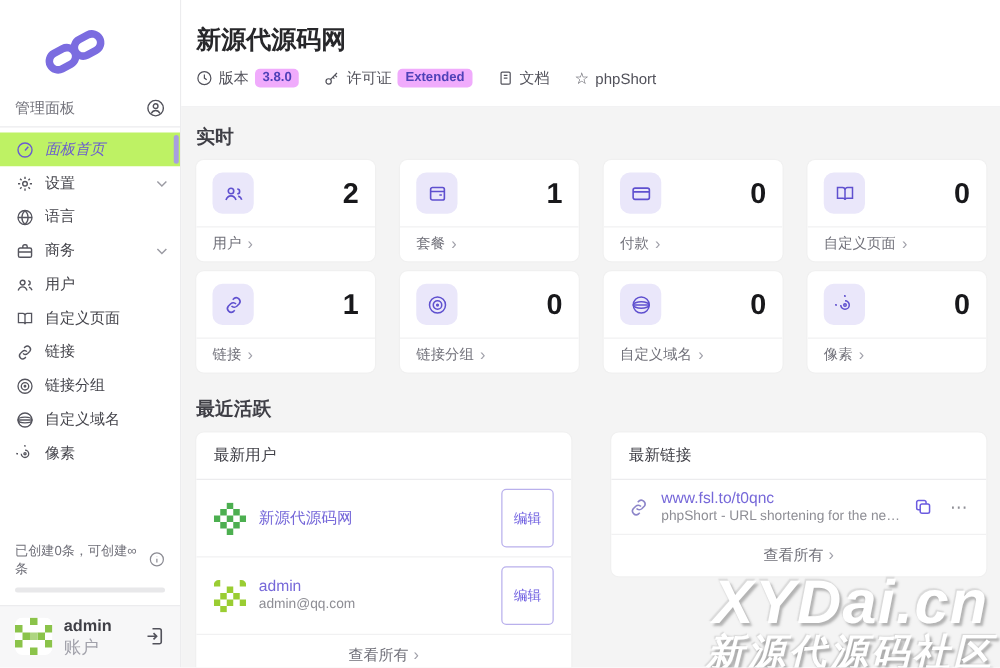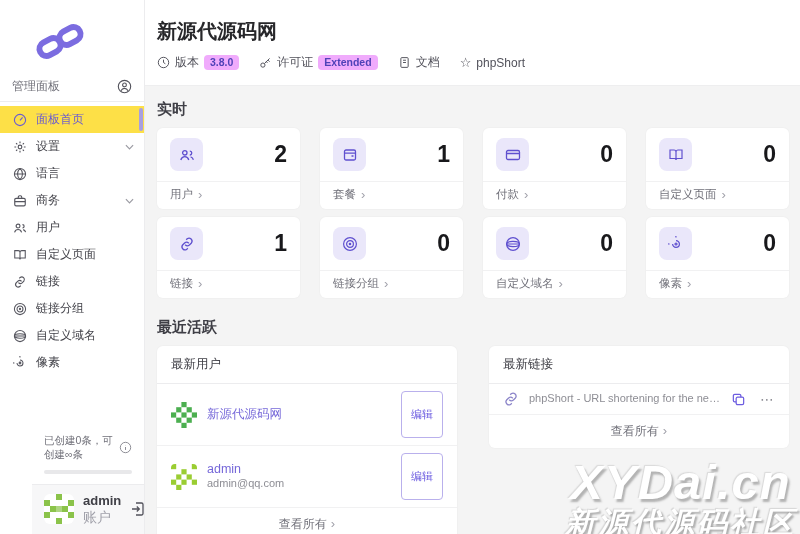--- a/index.html
+++ b/index.html
@@ -10,24 +10,24 @@
   .sidebar { width:145px; min-width:145px; height:534px; background:#fff; border-right:1px solid #ececee; display:flex; flex-direction:column; }
   .logo-wrap { padding:14px 0 6px 34px; }
   .panel-row { display:flex; align-items:center; justify-content:space-between; padding:6px 12px 6px 12px; border-bottom:1px solid #ececee; }
   .panel-label { font-size:12px; color:#71717a; }
   .panel-row .acct { color:#52525b; display:flex; }
   .nav { padding-top:4px; }
   .nav-item { position:relative; display:flex; align-items:center; gap:9px; height:27px; padding:0 10px 0 13px; font-size:12px; color:#44444b; cursor:pointer; }
   .nav-item .nicon { display:flex; color:#55555e; }
   .nav-item .nlabel { flex:1; }
   .nav-item .chev { color:#9b9ba3; display:flex; }
-  .nav-item.active { background:#fde047; color:#6a5cd0; }
+  .nav-item.active { background:#bef264; color:#6a5cd0;font-style:italic; }
   .nav-item.active .nicon { color:#6a5cd0; }
   .nav-item.active::after { content:""; position:absolute; right:1px; top:2px; bottom:2px; width:4px; border-radius:2px; background:#a89fe0; }
-  .sidebar-bottom { margin-top:auto;padding-left:32px; }
+  .sidebar-bottom { margin-top:auto; }
   .quota { padding:8px 12px 10px 12px; }
   .quota-row { display:flex; align-items:center; justify-content:space-between; font-size:10.5px; color:#71717a; }
   .quota-row .qicon { color:#8b8b93; display:flex; }
   .quota-bar { margin-top:8px; height:4px; border-radius:2px; background:#e8e8ea; }
   .userbox { display:flex; align-items:center; gap:9px; background:#f7f7f8; border-top:1px solid #ececee; padding:9px 12px; }
   .uavatar { width:30px; height:30px; border-radius:6px; overflow:hidden; flex:none; }
   .uinfo { flex:1; line-height:1.15; }
   .uname { font-size:13px; font-weight:bold; color:#3f3f46; }
   .urole { font-size:14px; color:#a1a1aa; }
   .logout { color:#52525b; display:flex; cursor:pointer; }
@@ -470,20 +470,21 @@
 
       <div class="panel">
         <div class="panel-head">最新链接</div>
         <div class="prow">
           <span class="linkicon">
               <svg width="16" height="16" viewBox="0 0 16 16" fill="none" stroke="currentColor" stroke-width="1.3">
                 <path d="M6.2 8.8a3 3 0 004.2.2l2-2a3 3 0 00-4.2-4.2l-1 1M9.8 7.2a3 3 0 00-4.2-.2l-2 2a3 3 0 004.2 4.2l1-1"></path>
               </svg>
             </span>
           <span class="ptxt">
+            <div class="pname">www.fsl.to/t0qnc</div>
             <div class="psub">phpShort - URL shortening for the new generation.</div>
           </span>
           <span class="row-actions">
             <span class="copy-ic">
                 <svg width="15" height="15" viewBox="0 0 16 16" fill="none" stroke="currentColor" stroke-width="1.3">
                   <rect x="5.5" y="5.5" width="8" height="8" rx="1.5"></rect>
                   <path d="M10.5 5.5V4A1.5 1.5 0 009 2.5H4A1.5 1.5 0 002.5 4v5A1.5 1.5 0 004 10.5h1.5"></path>
                 </svg>
               </span>
             <span class="dots">⋯</span>

